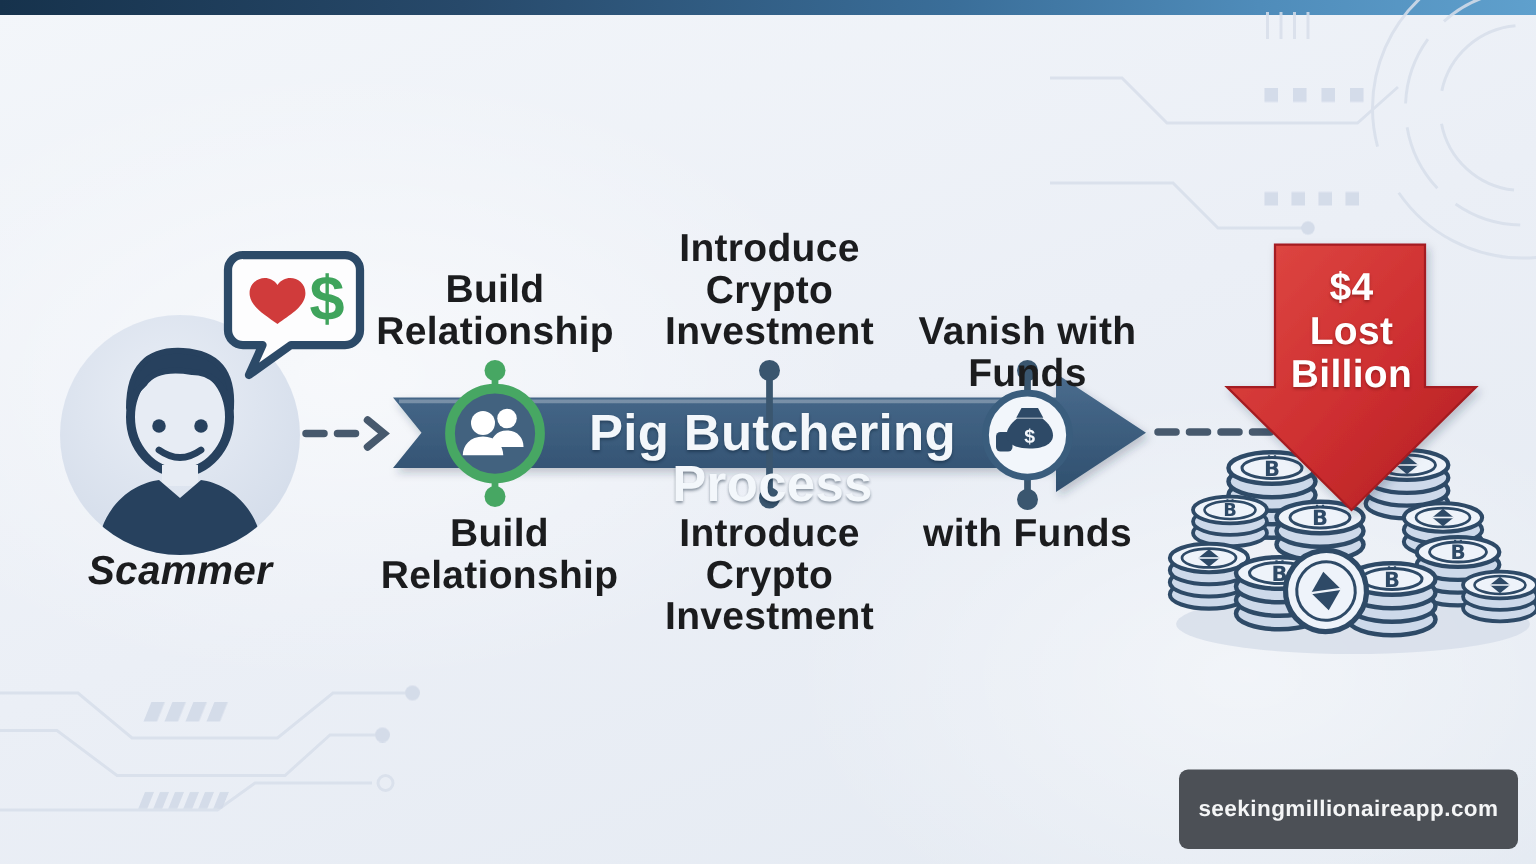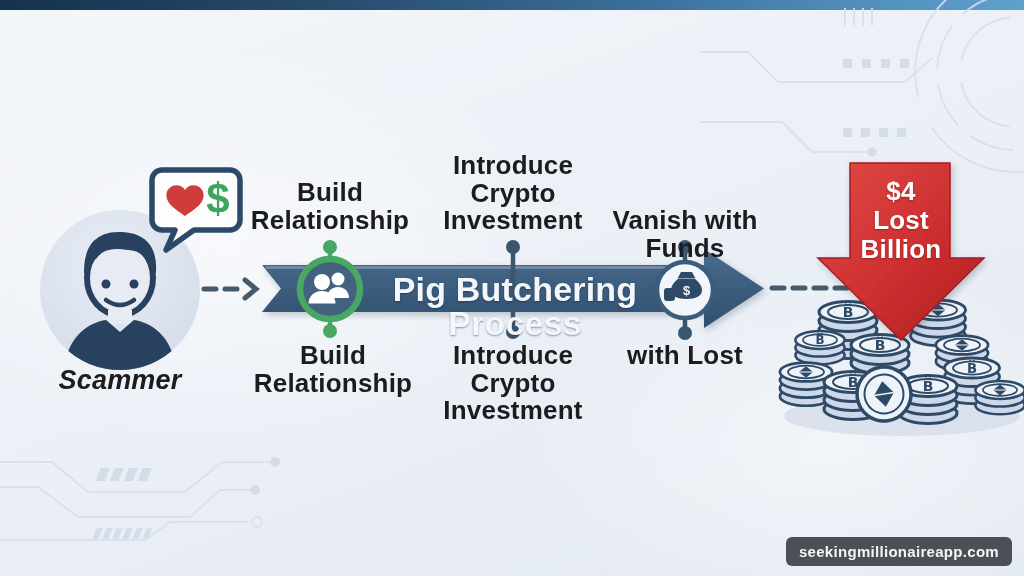--- a/index.html
+++ b/index.html
@@ -20,21 +20,21 @@
   svg{display:block;}
   #deco,#main{left:0;top:0;width:1024px;height:576px;}
   .lbl{position:absolute;text-align:center;color:#1b1c1e;font-weight:700;
        font-size:26px;line-height:27.5px;letter-spacing:.2px;}
   #banner-label{left:330px;top:272px;width:370px;font-size:34px;line-height:34px;
        color:#f3f7fb;text-shadow:0 1px 2px rgba(10,30,50,.45);}
   #scammer-label{left:25px;top:367px;width:190px;font-size:27px;font-style:italic;}
   #loss-label{left:842px;top:177px;width:118px;color:#ffffff;font-size:26px;line-height:29px;
        text-shadow:0 1px 2px rgba(90,10,10,.45);}
   #watermark{right:12px;bottom:10px;background:rgba(64,68,73,.93);color:#f4f5f6;
-       font-size:15px;font-weight:700;padding:6px 13px;border-radius:6px;letter-spacing:.3px;}
+       font-size:15px;font-weight:700;padding:18px 13px;border-radius:6px;letter-spacing:.3px;}
 </style>
 </head>
 <body>
 
 <div class="abs soft1"></div>
 <div class="abs soft2"></div>
 <div id="topbar" class="abs"></div>
 
 <svg id="deco" class="abs" viewBox="0 0 1024 576">
   <g stroke="#d8dfeb" stroke-width="2" fill="none" opacity="0.85">
@@ -279,21 +279,21 @@
 <div class="lbl" style="left:231px;top:342px;width:204px;">
   <div>Build</div>
   <div>Relationship</div>
 </div>
 <div class="lbl" style="left:411px;top:342px;width:204px;">
   <div>Introduce</div>
   <div>Crypto</div>
   <div>Investment</div>
 </div>
 <div class="lbl" style="left:583px;top:342px;width:204px;">
-  <div>with Lost</div>
+  <div>with Funds</div>
 </div>
 
 <div class="lbl" id="loss-label">
   <div>$4</div>
   <div>Lost</div>
   <div>Billion</div>
 </div>
 
 <div class="abs" id="watermark">seekingmillionaireapp.com</div>
 

